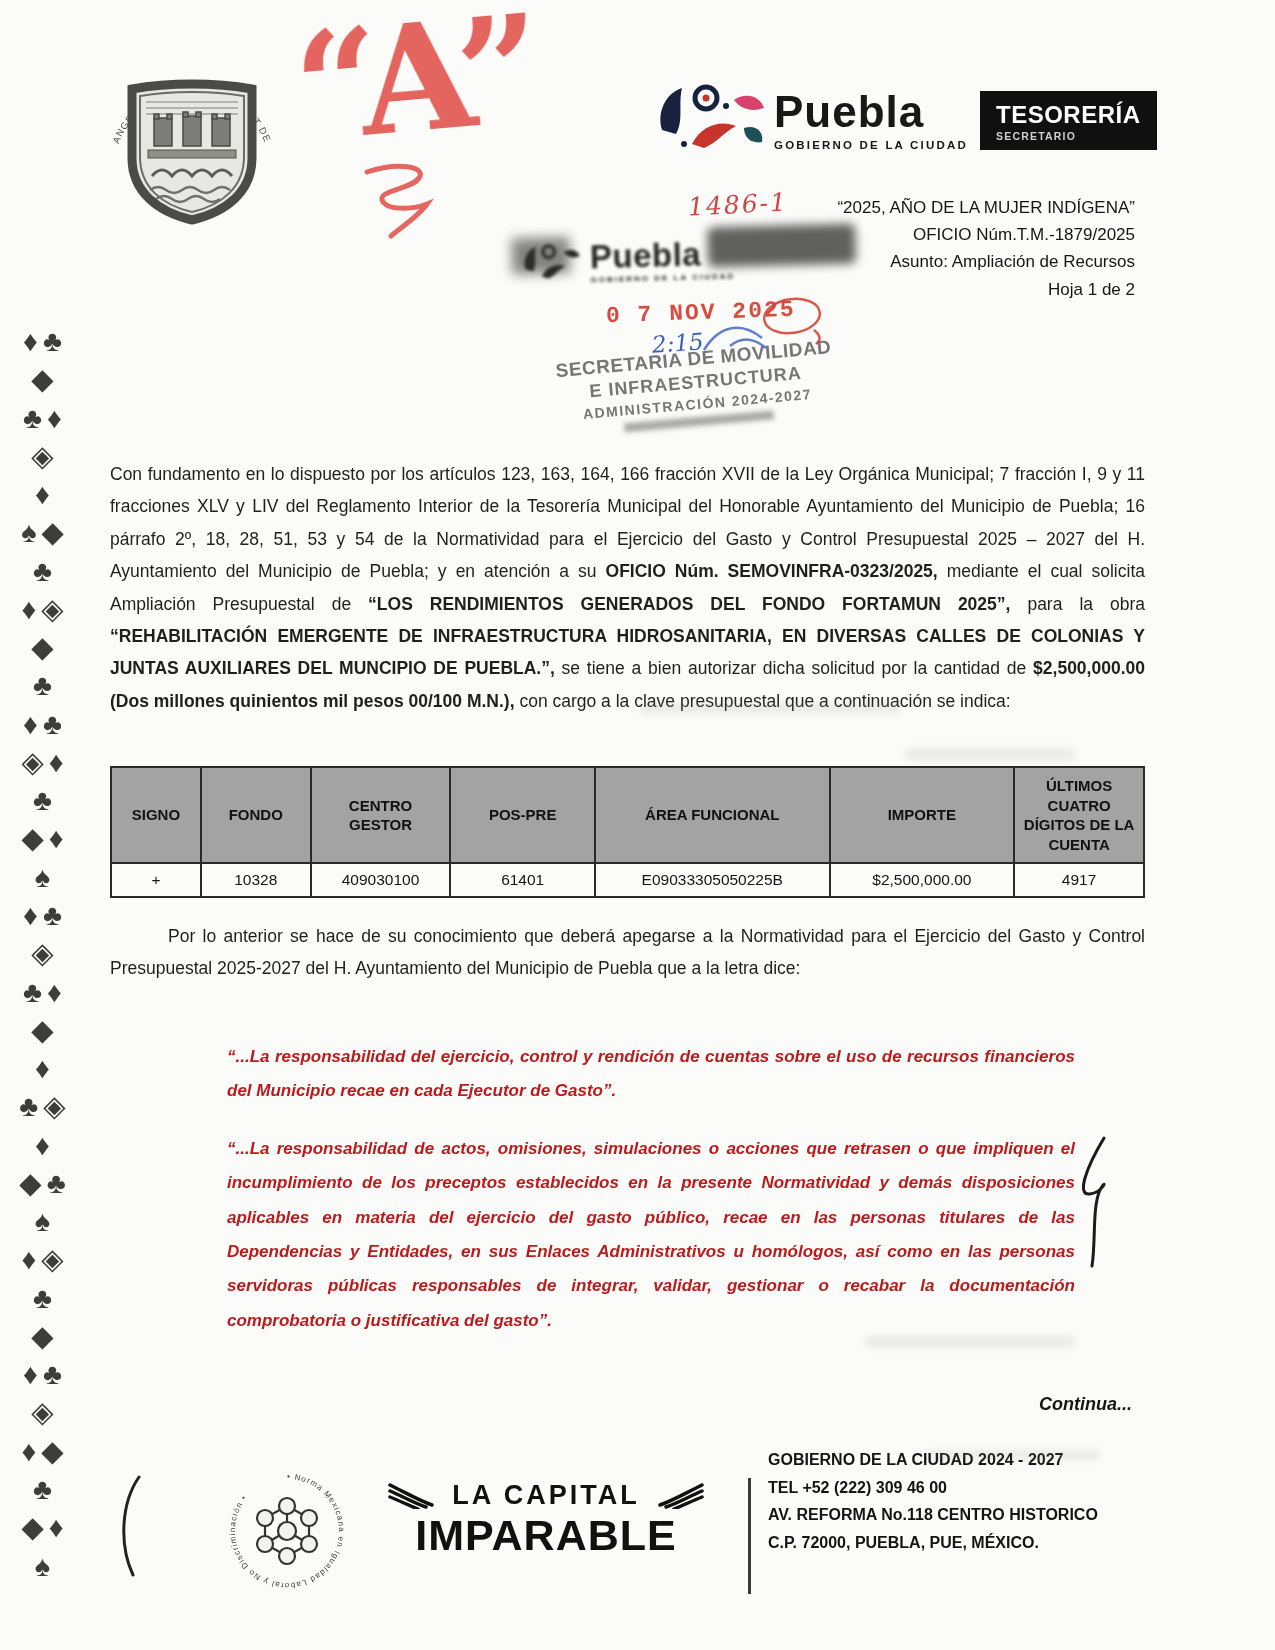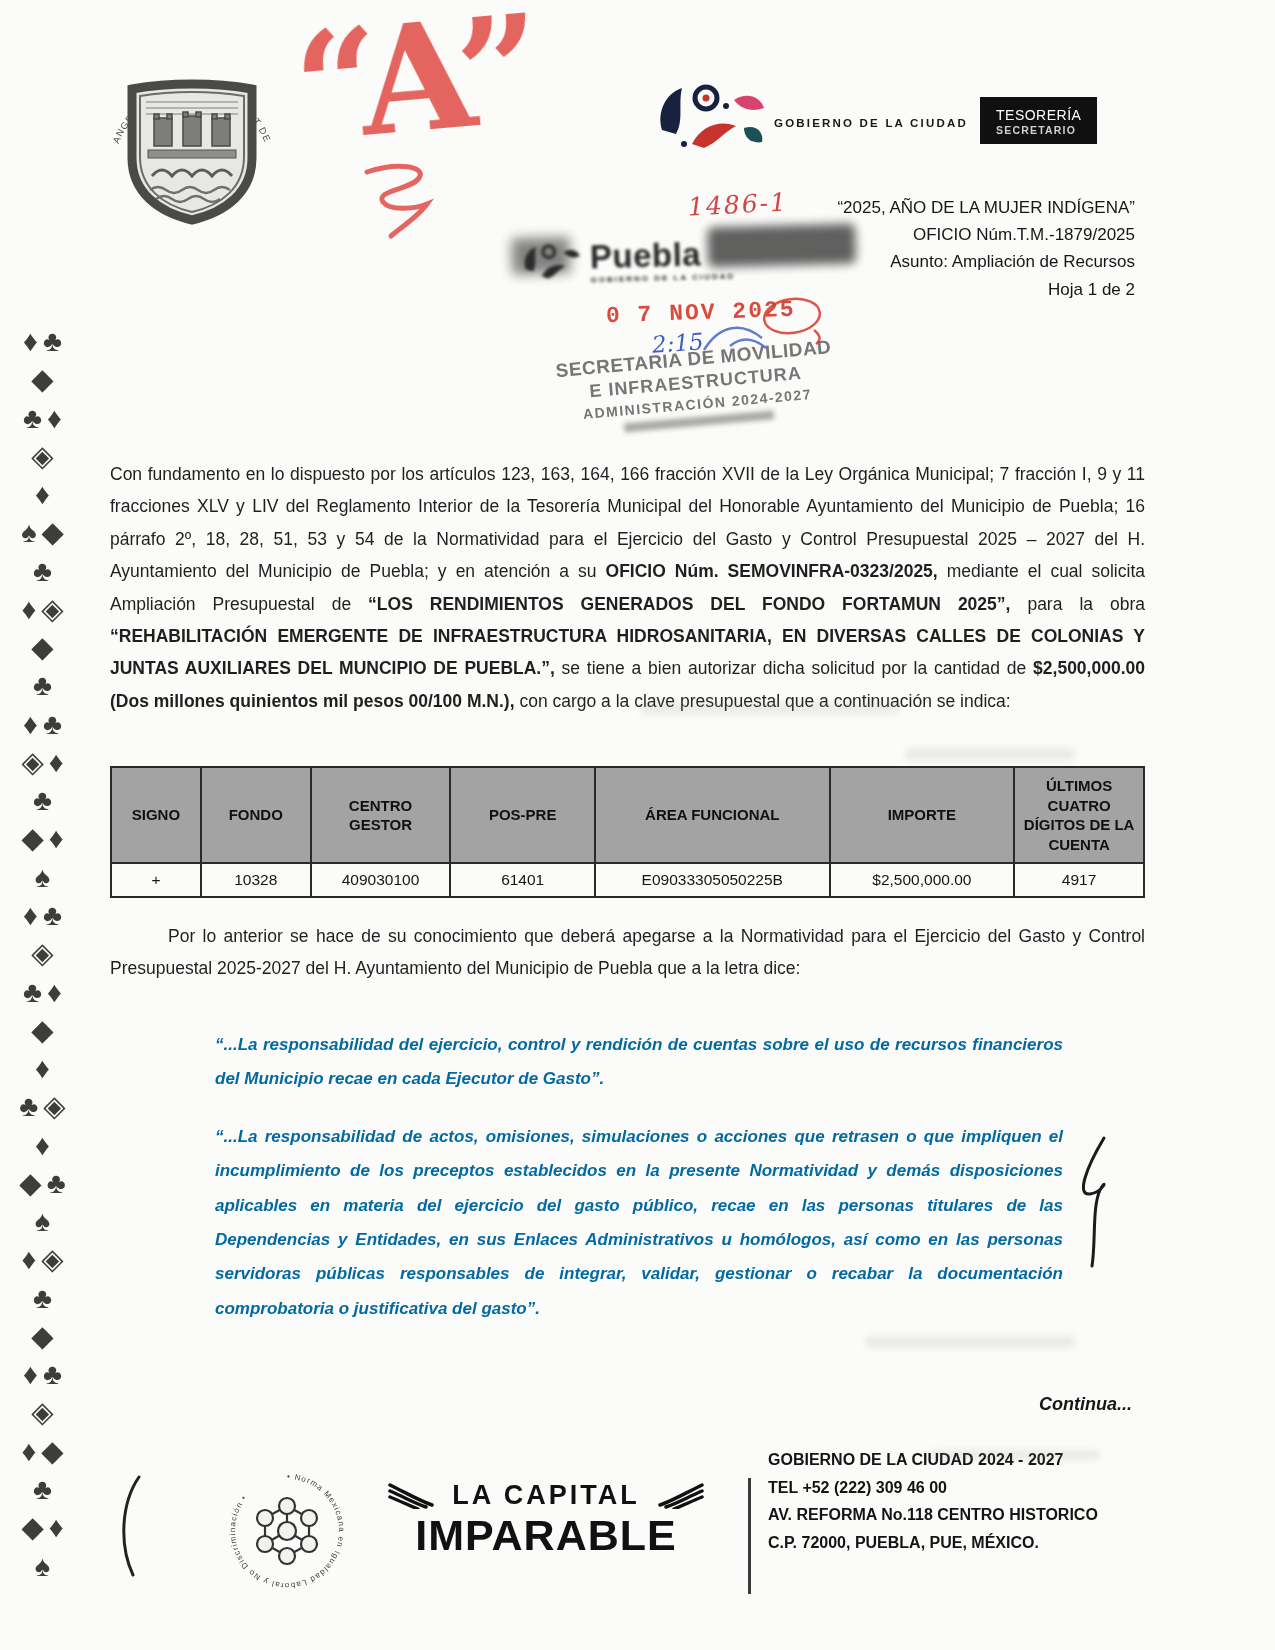--- a/index.html
+++ b/index.html
@@ -18,21 +18,21 @@
   .hand-a-text{display:inline-block;font-family:"DejaVu Serif",serif;font-weight:700;font-size:148px;
                line-height:.95;transform:rotate(-5deg);filter:blur(.5px);opacity:.85;}
   .hand-a-squiggle{position:absolute;left:62px;top:152px;}
 
   
   .brand{position:absolute;left:648px;top:80px;display:flex;align-items:center;z-index:2;}
   .brand-words{margin-left:6px;}
   .brand-name{font-size:44px;font-weight:800;letter-spacing:1px;color:#181818;line-height:1;}
   .brand-sub{font-size:11.5px;font-weight:700;letter-spacing:2.2px;color:#181818;margin-top:5px;}
   .brand-box{margin-left:12px;background:#101010;color:#fff;padding:10px 16px 8px;}
-  .brand-box-t{font-size:14px;font-weight:400;letter-spacing:.5px;}
+  .brand-box-t{font-size:24px;font-weight:700;letter-spacing:.5px;}
   .brand-box-s{font-size:10.5px;color:#cfcfcf;letter-spacing:1.2px;font-weight:700;margin-top:1px;}
 
   .folio-hand{position:absolute;left:688px;top:190px;font-family:"DejaVu Serif",serif;font-style:italic;
               font-size:25px;color:#d24545;transform:rotate(-3deg);letter-spacing:2px;z-index:4;}
 
   .head-right{position:absolute;left:795px;top:194px;width:340px;text-align:right;font-weight:400;
               font-size:17px;line-height:1.6;color:#161616;z-index:3;}
 
   
   .ink-stamp{position:absolute;left:518px;top:222px;width:330px;height:76px;transform:rotate(-1.5deg);
@@ -70,22 +70,22 @@
   .p2{top:920px;text-indent:58px;}
 
   
   .ptable{position:absolute;left:110px;top:766px;width:1035px;border-collapse:collapse;}
   .ptable th{background:#a3a3a3;border:2px solid #2a2a2a;font-size:15px;font-weight:700;text-align:center;
              vertical-align:middle;padding:8px 6px;line-height:1.3;color:#111;}
   .ptable td{border:2px solid #2a2a2a;font-size:15.5px;text-align:center;padding:7px 4px;color:#151515;
              background:#fbfbf9;}
 
   
-  .quote{position:absolute;left:215px;width:848px;margin:0;font-size:17px;font-weight:700;font-style:italic;
-         line-height:2.02;text-align:justify;color:#0369a1;}
+  .quote{position:absolute;left:215px;width:848px;margin:12px;font-size:17px;font-weight:700;font-style:italic;
+         line-height:2.02;text-align:justify;color:#b91c1c;}
   .q1{top:1028px;}
   .q2{top:1120px;}
 
   .hand-mark{position:absolute;left:1066px;top:1132px;}
   .continua{position:absolute;left:880px;top:1394px;width:252px;text-align:right;font-size:18px;
             font-weight:700;font-style:italic;color:#161616;}
 
   
   .norma-seal{position:absolute;left:222px;top:1466px;width:130px;height:130px;}
   .capital{position:absolute;left:378px;top:1480px;width:336px;text-align:center;color:#111;}
@@ -181,20 +181,21 @@
       <path d="M14 50 C8 30 20 12 34 8 C30 24 36 40 28 54 Z" fill="#18223f"></path>
       <circle cx="58" cy="18" r="11" fill="none" stroke="#18223f" stroke-width="5"></circle>
       <circle cx="58" cy="18" r="3.5" fill="#c8332e"></circle>
       <path d="M44 64 C54 44 74 40 88 46 C76 52 70 62 56 68 Z" fill="#c8332e"></path>
       <path d="M86 20 C98 12 112 16 116 28 C104 32 94 30 86 20 Z" fill="#d8436e"></path>
       <path d="M96 48 C108 44 116 52 114 62 C104 64 96 58 96 48 Z" fill="#1d4f56"></path>
       <circle cx="36" cy="64" r="3" fill="#18223f"></circle>
         <circle cx="78" cy="26" r="3" fill="#18223f"></circle>
     </svg>
     <div class="brand-words">
+      <div class="brand-name">Puebla</div>
       <div class="brand-sub">GOBIERNO DE LA CIUDAD</div>
     </div>
     <div class="brand-box">
       <div class="brand-box-t">TESORERÍA</div>
       <div class="brand-box-s">SECRETARIO</div>
     </div>
   </div>
 
   <div class="folio-hand">1486-1</div>
 

